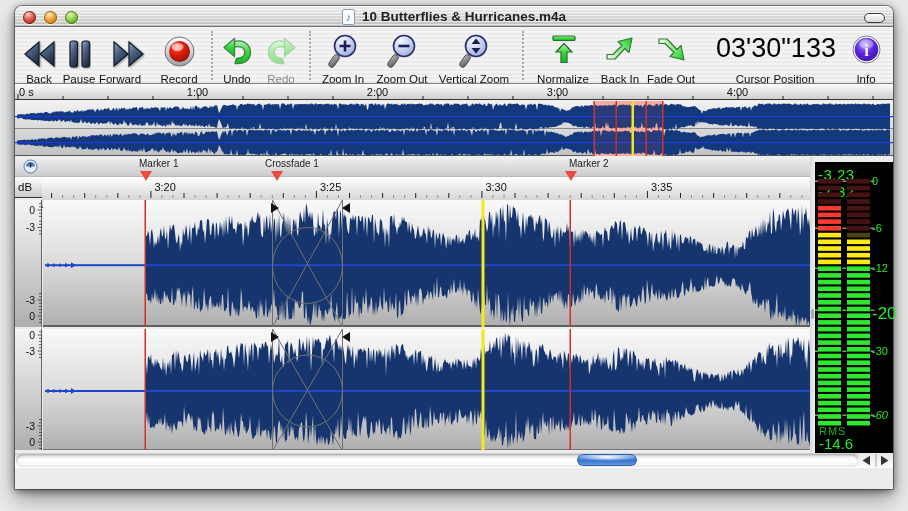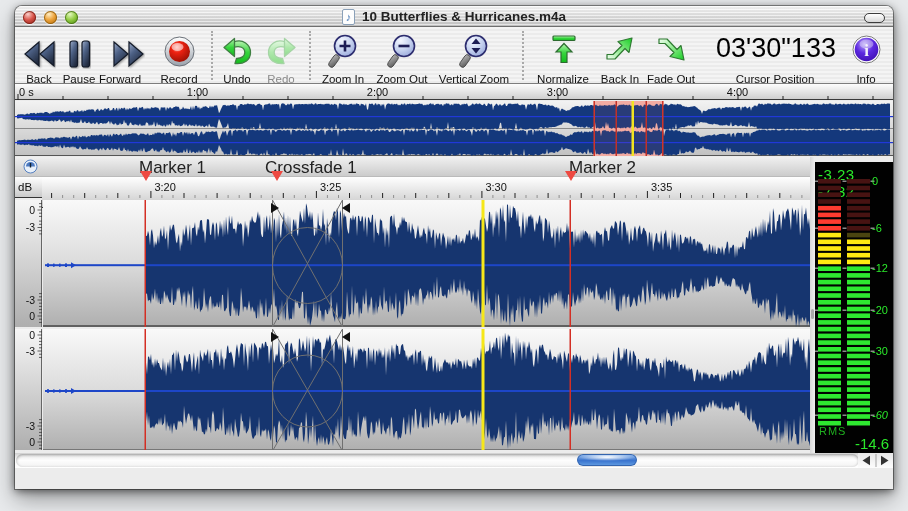--- a/index.html
+++ b/index.html
@@ -14,21 +14,21 @@
 
 #toolbar { left:0; top:21px; width:878px; height:57px; background:repeating-linear-gradient(180deg,#f4f4f4 0 2px,#ebebeb 2px 4px); border-bottom:1px solid #7d7d7d; }
 .tlabel { position:absolute; top:46px; width:120px; margin-left:-60px; text-align:center; font-size:11.5px; color:#111; }
 .ticon { position:absolute; top:13px; }
 .sep { position:absolute; top:4px; height:49px; width:0; border-left:2px dotted #a9a9a9; }
 
 #ovruler { left:0; top:78px; width:878px; height:16px; background:linear-gradient(#fdfdfd,#cfcfcf); border-bottom:1px solid #3a3a3a; }
 #ovwave { left:0; top:95px; width:878px; height:55px; background:linear-gradient(#f2f2f2,#c2c2c2); border-bottom:1px solid #555; }
 
 #markrow { left:0; top:151px; width:795px; height:20px; background:linear-gradient(#f0f0f0,#cccccc); border-bottom:1px solid #bbb; }
-.mklabel { position:absolute; top:1px; font-size:17px; color:#222; }
+.mklabel { position:absolute; top:1px; font-size:10px; color:#222; }
 .mktri { position:absolute; top:14px; width:0; height:0; border-left:6px solid transparent; border-right:6px solid transparent; border-top:10px solid #ee4a42; z-index:5; }
 #dbcell { left:0; top:171px; width:38px; height:21px; background:linear-gradient(#fff,#c9c9c9); border-bottom:1px solid #333; border-right:1px solid #888; }
 #ruler { left:27px; top:171px; width:768px; height:31px; background:linear-gradient(#ffffff,#c9c9c9); border-bottom:1px solid #333; }
 
 .dbcol { left:0; width:27px; background:linear-gradient(#f6f6f6,#aeaeae); border-right:1px solid #666; }
 .dblab { position:absolute; right:6px; font-size:10.5px; color:#111; }
 .chan { left:28px; width:767px; background:linear-gradient(#f9f9f9 0%,#dcdcdc 50%,#b0b0b0 100%); }
 #ch1wrap { top:194px; height:127px; border-bottom:2px solid #606060; }
 #ch2wrap { top:323px; height:121px; border-bottom:1px solid #777; }
 svg { position:absolute; left:0; top:0; }
@@ -564,25 +564,25 @@
           <rect x="27.5" y="188.5" width="4" height="1.5"></rect>
           <rect x="55.5" y="188.5" width="4" height="1.5"></rect>
         <rect x="0" y="252.5" width="3" height="1.5"></rect>
           <rect x="27.5" y="252.5" width="4" height="1.5"></rect>
           <rect x="55.5" y="252.5" width="4" height="1.5"></rect>
       </g>
     </svg>
     <div class="mtxt" style="left:57px;top:13px;font-size:11px;">0</div>
     <div class="mtxt" style="left:57px;top:60px;font-size:11px;">-6</div>
     <div class="mtxt" style="left:57px;top:100px;font-size:11px;">-12</div>
-    <div class="mtxt" style="left:57px;top:142px;font-size:11px;">-20</div>
+    <div class="mtxt" style="left:57px;top:142px;font-size:17px;">-20</div>
     <div class="mtxt" style="left:57px;top:183px;font-size:11px;">-30</div>
     <div class="mtxt" style="left:57px;top:247px;font-size:11px;font-style:italic;">-60</div>
     <div class="mtxt" style="left:4px;top:263px;font-size:11px;letter-spacing:1px;color:#1fae1f;">RMS</div>
-    <div class="mtxt" style="left:4px;top:273px;font-size:15px;margin-left:36px;">-14.6</div>
+    <div class="mtxt" style="left:4px;top:273px;font-size:15px;">-14.6</div>
   </div>
 
   <div id="hscroll" class="abs">
     <div id="htrack"></div>
     <div id="hthumb"></div>
     <div id="sbarrows">
       <svg width="35" height="15">
         <rect x="17.5" y="1" width="1" height="13" fill="#a2a2a2"></rect>
         <polygon points="4.5,7.5 12,2.8 12,12.2" fill="#333"></polygon>
         <polygon points="30.5,7.5 23,2.8 23,12.2" fill="#333"></polygon>

